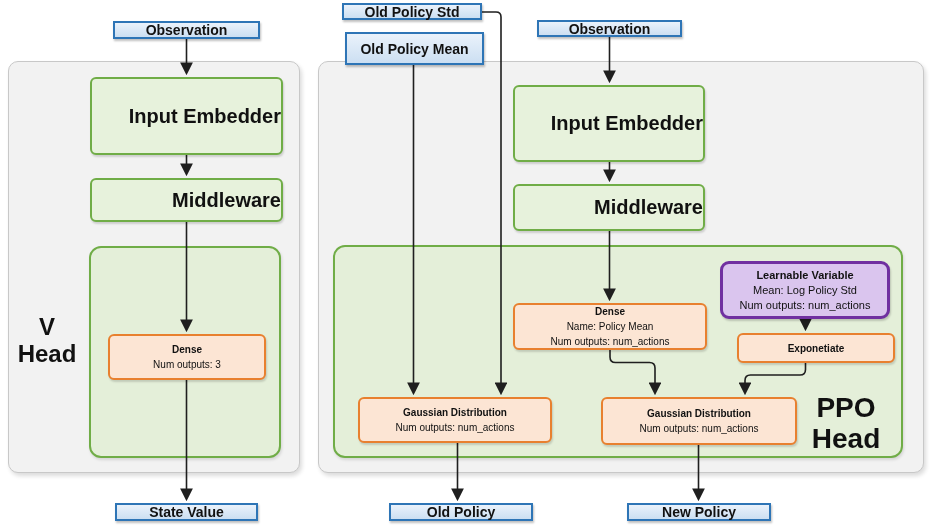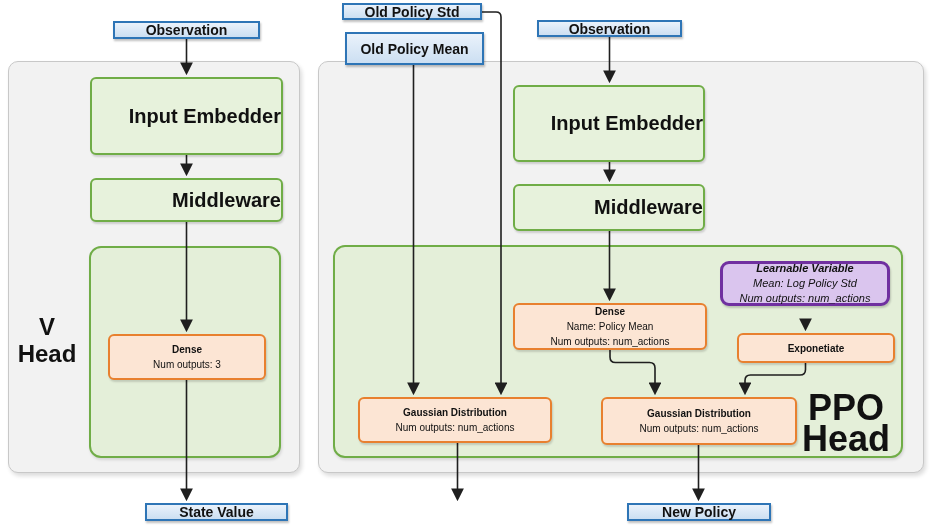--- a/index.html
+++ b/index.html
@@ -54,21 +54,21 @@
     border:3px solid var(--purple-border);
     border-radius:9px;
     box-shadow:1px 2px 2px rgba(0,0,0,0.18);
     font-size:11px;line-height:15px;
   }
   .node .title{font-weight:bold;}
   .head-label{
     z-index:4;text-align:center;font-weight:bold;color:#111;
   }
   .head-label.v{font-size:24px;line-height:27px;}
-  .head-label.ppo{font-size:36px;line-height:31px;}
+  .head-label.ppo{font-size:28px;line-height:31px;}
   svg .wire{fill:none;stroke:var(--arrow);stroke-width:1.6px;}
 </style>
 </head>
 <body>
 
 <div id="canvas">
 
   <div class="abs panel" style="left:8px;top:61px;width:292px;height:412px;"></div>
   <div class="abs panel" style="left:318px;top:61px;width:606px;height:412px;"></div>
 
@@ -112,21 +112,21 @@
   <div class="abs node orange-node" style="left:108px;top:334px;width:158px;height:46px;">
     <span class="title">Dense</span>
     <span>Num outputs: 3</span>
   </div>
 
   <div class="abs head-label v" style="left:4px;top:313px;width:86px;">
     <div>V</div>
     <div>Head</div>
   </div>
 
-  <div class="abs node blue-node" style="left:115px;top:503px;width:143px;height:18px;margin-left:30px;">
+  <div class="abs node blue-node" style="left:115px;top:503px;width:143px;height:18px;">
     <span>State Value</span>
   </div>
 
   <div class="abs node blue-node" style="left:342px;top:3px;width:140px;height:17px;">
     <span>Old Policy Std</span>
   </div>
 
   <div class="abs node blue-node" style="left:345px;top:32px;width:139px;height:33px;">
     <span>Old Policy Mean</span>
   </div>
@@ -142,21 +142,21 @@
   <div class="abs node green-node" style="left:513px;top:184px;width:192px;height:47px;">
     <span>Middleware</span>
   </div>
 
   <div class="abs node orange-node" style="left:513px;top:303px;width:194px;height:47px;">
     <span class="title">Dense</span>
     <span>Name: Policy Mean</span>
     <span>Num outputs: num_actions</span>
   </div>
 
-  <div class="abs node purple-node" style="left:720px;top:261px;width:170px;height:45px;font-style:italic;">
+  <div class="abs node purple-node" style="left:720px;top:261px;width:170px;height:58px;">
     <span class="title">Learnable Variable</span>
     <span>Mean: Log Policy Std</span>
     <span>Num outputs: num_actions</span>
   </div>
 
   <div class="abs node orange-node" style="left:737px;top:333px;width:158px;height:30px;">
     <span class="title">Exponetiate</span>
   </div>
 
   <div class="abs node orange-node" style="left:358px;top:397px;width:194px;height:46px;">
@@ -167,18 +167,21 @@
   <div class="abs node orange-node" style="left:601px;top:397px;width:196px;height:48px;">
     <span class="title">Gaussian Distribution</span>
     <span>Num outputs: num_actions</span>
   </div>
 
   <div class="abs head-label ppo" style="left:795px;top:392px;width:102px;">
     <div>PPO</div>
     <div>Head</div>
   </div>
 
+  <div class="abs node blue-node" style="left:389px;top:503px;width:144px;height:18px;">
+    <span>Old Policy</span>
+  </div>
 
   <div class="abs node blue-node" style="left:627px;top:503px;width:144px;height:18px;justify-content:center;">
     <span>New Policy</span>
   </div>
 
 </div>
 
 </body></html>

